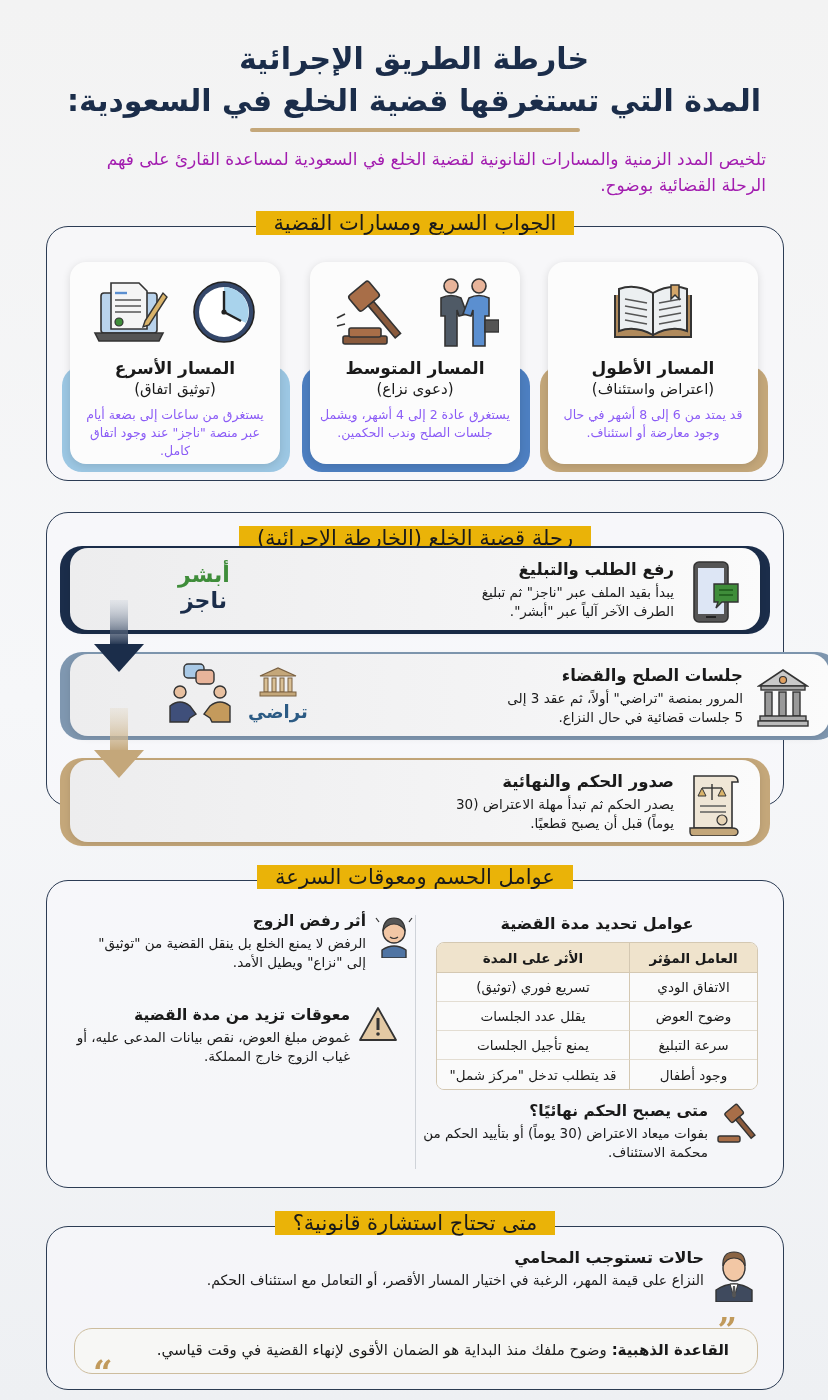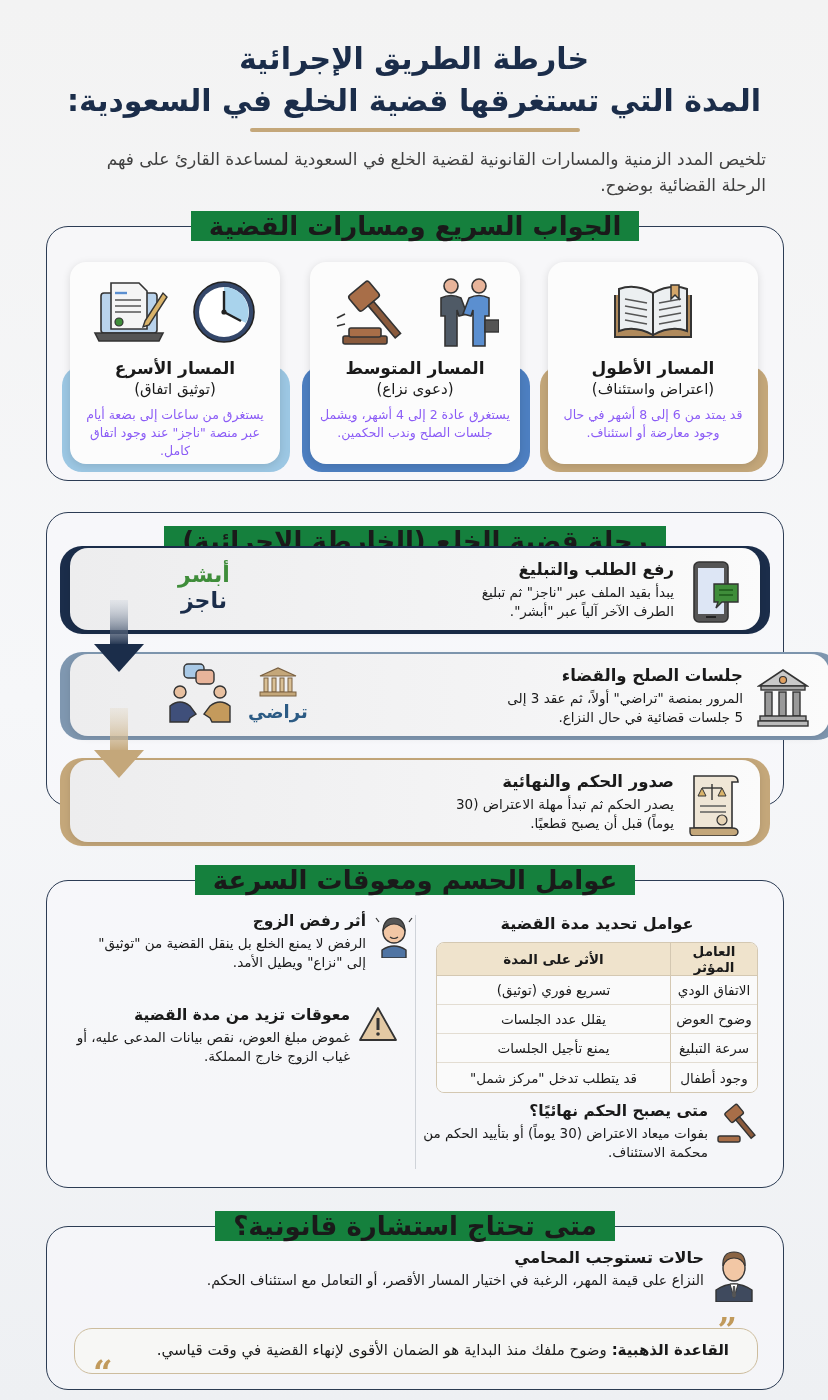--- a/index.html
+++ b/index.html
@@ -22,39 +22,39 @@
     font-weight: bold;
     font-size: 30px;
     line-height: 42px;
   }
   .title-rule {
     left: 250px; top: 128px; width: 330px; height: 4px;
     background: #c4a77a; border-radius: 2px;
   }
   .intro {
     right: 62px; left: 60px; top: 146px;
-    font-size: 17px; line-height: 26px; color: #404040;
+    font-size: 17px; line-height: 26px; color: #a21caf;
     text-align: right;
   }
 
   
   .frame {
     border: 1.6px solid #2c3c54;
     border-radius: 22px;
     background: rgba(248,249,251,0.6);
   }
   .frame-title {
     position: absolute; left: 0; right: 0;
     text-align: center;
   }
   .frame-title span {
-    background: #15803d;
+    background: #eab308;
     padding: 0 18px;
-    font-weight: bold;
-    font-size: 26px;
+    font-weight: normal;
+    font-size: 21px;
     color: #1a1a1a;
   }
 
   
   .path-card { width: 228px; height: 210px; }
   .path-base {
     position: absolute; left: 0; right: 0; bottom: 0; height: 106px;
     border-radius: 20px;
   }
   .path-front {
@@ -93,21 +93,21 @@
   }
   .ftable th {
     background: #efe3cc; font-weight: bold; height: 30px;
     border-bottom: 1px solid #d4c8b2; color: #1a1a1a;
   }
   .ftable td {
     height: 29px; text-align: center; border-bottom: 1px solid #e3ddd2; color: #1a1a1a;
     background: #fafafa;
   }
   .ftable tr:last-child td { border-bottom: none; }
-  .ftable th:first-child, .ftable td:first-child { border-left: 1px solid #d4c8b2; width: 87px; }
+  .ftable th:first-child, .ftable td:first-child { border-left: 1px solid #d4c8b2; width: 128px; }
 
   .item-title { font-weight: bold; font-size: 15.5px; color: #1a1a1a; }
   .item-desc { font-size: 13.5px; line-height: 19px; color: #1a1a1a; margin-top: 4px; }
 
   .quote-box {
     border: 1.4px solid #cdbd9e; border-radius: 18px;
     background: #f7f7f5;
   }
   .quote-mark { font-family: "DejaVu Serif", serif; font-weight: bold; color: #c19a5b; font-size: 34px; line-height: 30px; }
 </style>

